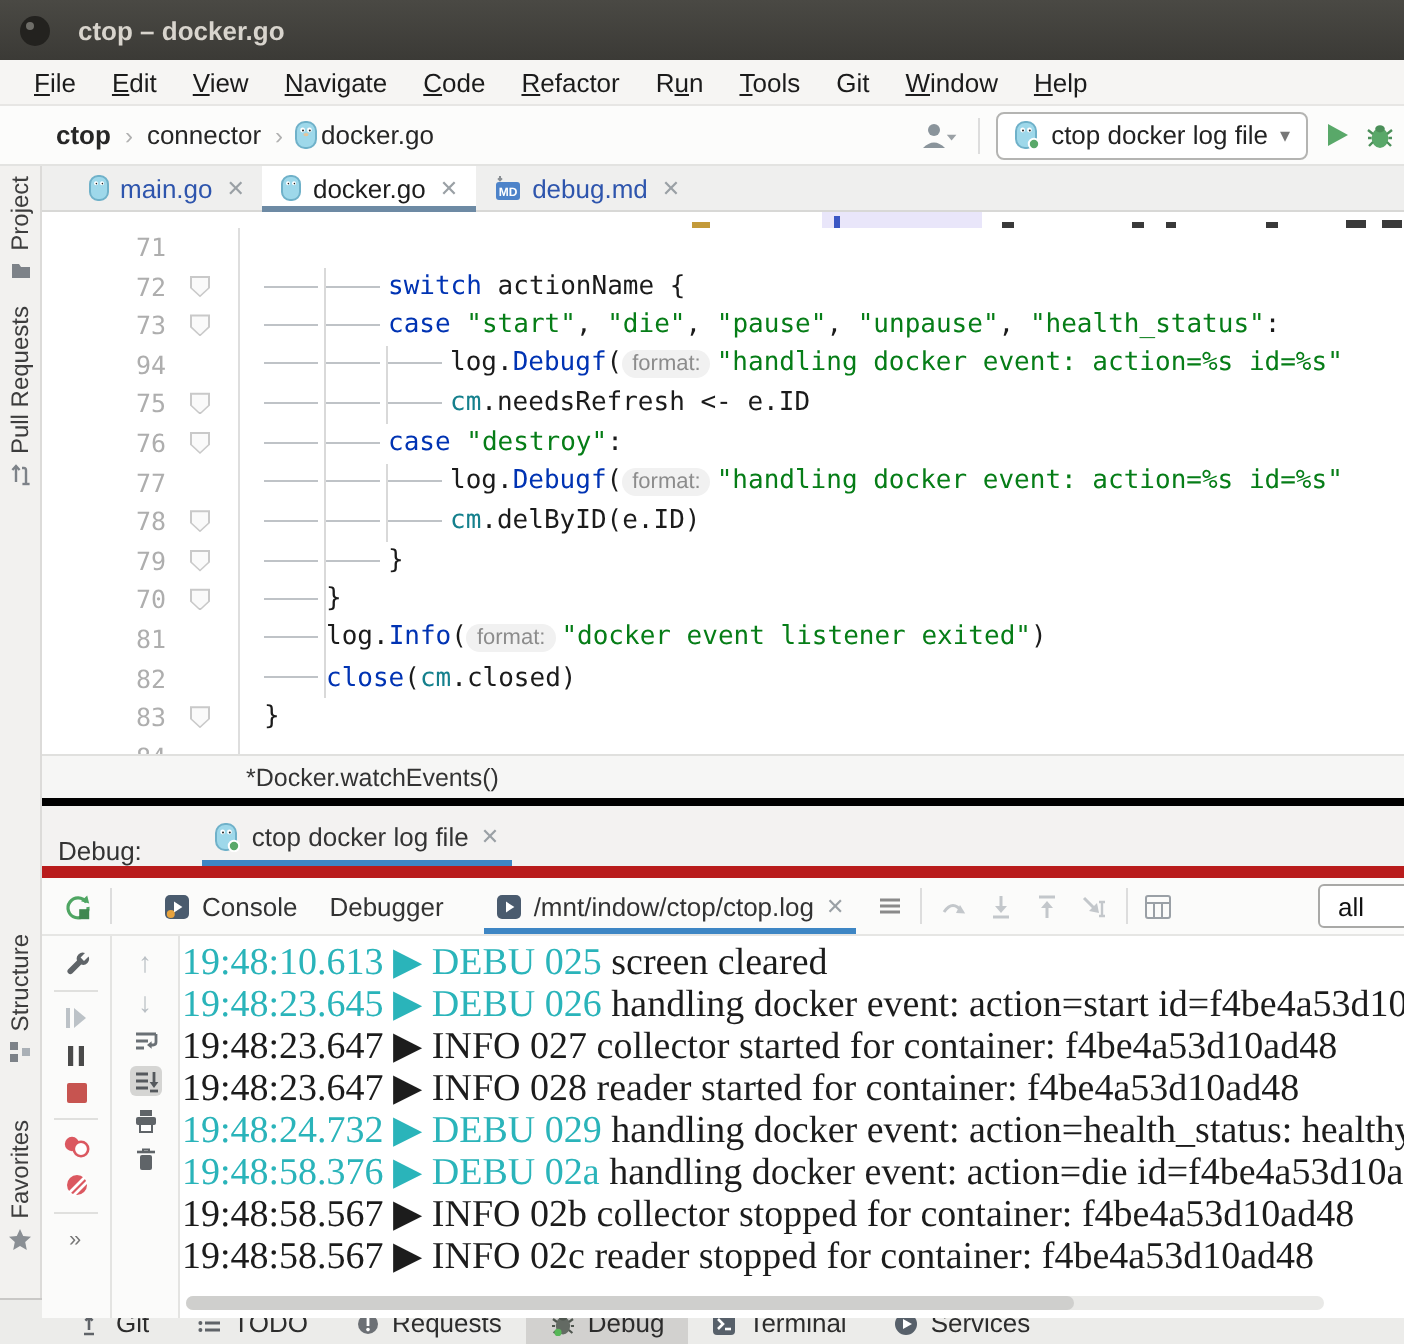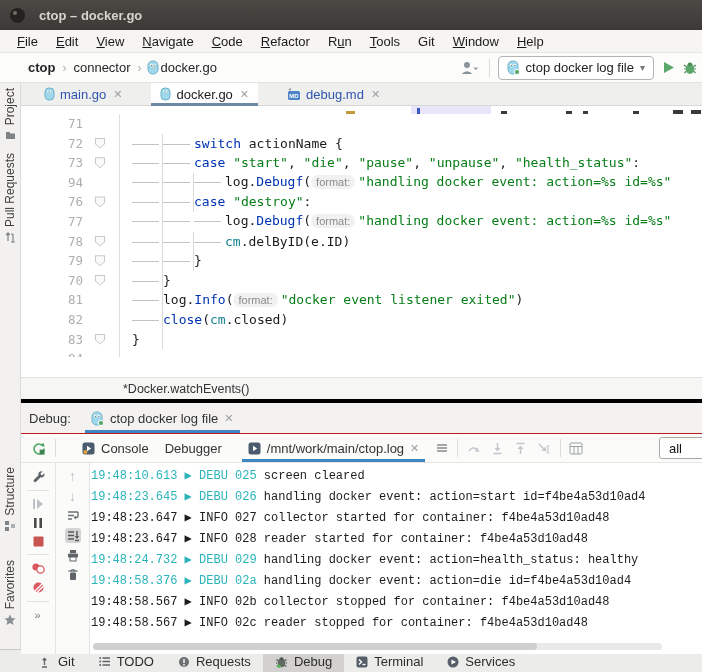--- a/index.html
+++ b/index.html
@@ -27,21 +27,21 @@
   .combo .arr{color:#777;font-size:10px;}
   .vsep{width:1px;height:18px;background:#ddd;}
   
   .main{position:relative;height:566px;display:flex;}
   .stripe{width:20px;background:#f2f1ef;border-right:1px solid #dcdbd9;position:relative;flex:0 0 20px;}
   .sb{position:absolute;left:0;width:20px;display:flex;flex-direction:column;align-items:center;gap:5px;}
   .vlabel{writing-mode:vertical-lr;transform:rotate(180deg);font-size:12px;color:#3d3d3d;}
   .content{position:relative;width:681px;}
   
   .tabbar{height:22px;background:#eceleb;background:#efefee;display:flex;align-items:stretch;
-          border-bottom:1px solid #d8d8d6;font-size:13px;gap:20px;}
+          border-bottom:1px solid #d8d8d6;font-size:13px;}
   .etab{display:flex;align-items:center;gap:5px;padding:0 9px;position:relative;color:#2e55ad;}
   .etab.active{background:#fff;color:#1c1c1c;}
   .etab.active::after{content:'';position:absolute;left:0;right:0;bottom:-1px;height:3px;background:#6d8aa4;}
   .etab .x{color:#9aa0a5;font-size:11px;margin-left:2px;}
   
   .editor{position:relative;height:271px;background:#fff;overflow:hidden;
           font-family:"DejaVu Sans Mono",monospace;font-size:13px;}
   .partial{position:relative;height:8px;}
   .pm{position:absolute;bottom:0;background:#3a3a3a;}
   .cl{display:flex;height:19.6px;line-height:19.6px;align-items:center;}
@@ -55,22 +55,22 @@
   .code{padding-left:12px;white-space:pre;color:#1b1b1b;}
   .tab{display:inline-block;width:27px;height:1px;background:#bfc3c7;vertical-align:middle;margin-right:4px;}
   .tk-kw{color:#0033b3;}.tk-str{color:#067d17;}.tk-var{color:#15808d;}.tk-fn{color:#0033b3;}
   .tk-hint{background:#f1f1f1;color:#8c8c8c;border-radius:8px;padding:1px 5px;font-size:11px;
            font-family:"Liberation Sans",sans-serif;margin-right:3px;}
   .guide{position:absolute;width:1px;background:#d9d9d9;}
   
   .contextbar{height:21px;background:#f6f6f5;border-top:1px solid #e0e0de;border-bottom:4px solid #000000;
               font-size:12.5px;color:#333;display:flex;align-items:center;padding-left:102px;}
   
-  .dbg-header{height:30px;background:#f3f2f1;border-bottom:1px solid #b91c1c;display:flex;align-items:center;
-              font-size:13px;color:#333;position:relative;}
+  .dbg-header{height:30px;background:#f3f2f1;border-bottom:6px solid #b91c1c;display:flex;align-items:flex-end;
+              font-size:13px;color:#333;position:relative;gap:16px;}
   .dbg-header .lbl{margin-left:8px;}
   .dtab{display:flex;align-items:center;gap:6px;margin-left:14px;height:100%;position:relative;padding:0 6px;}
   .dtab::after{content:'';position:absolute;left:0;right:0;bottom:0;height:3px;background:#3e86c4;}
   .x{color:#9aa0a5;font-size:11px;}
   
   .dbg-toolbar{height:28px;background:#fbfbfa;border-bottom:1px solid #e6e6e4;display:flex;align-items:center;
                font-size:13px;color:#333;position:relative;}
   .ttab{display:flex;align-items:center;gap:6px;height:100%;padding:0 8px;position:relative;}
   .ttab.active::after{content:'';position:absolute;left:2px;right:2px;bottom:0;height:3px;background:#3e86c4;}
   .ico{display:inline-flex;align-items:center;justify-content:center;}
@@ -78,22 +78,22 @@
              background:#fff;font-size:13px;color:#111;display:flex;align-items:center;padding-left:9px;}
   
   .dbg-body{position:relative;height:191px;background:#fff;overflow:hidden;}
   .col1{position:absolute;left:0;top:0;bottom:0;width:34px;background:#fbfbfa;border-right:1px solid #e4e4e2;
         display:flex;flex-direction:column;align-items:center;padding-top:6px;gap:7px;}
   .col2{position:absolute;left:35px;top:0;bottom:0;width:33px;background:#fbfbfa;border-right:1px solid #e4e4e2;
         display:flex;flex-direction:column;align-items:center;padding-top:6px;gap:6px;}
   .csep{width:22px;height:1px;background:#e0e0de;}
   .garr{color:#b9bfc4;font-size:14px;line-height:14px;}
   .selbox{background:#d5d5d3;border-radius:3px;padding:1px;}
-  .log{position:absolute;left:70px;top:3px;right:0;bottom:14px;font-family:Liberation Mono, monospace;
-       font-size:12px;white-space:pre;overflow:hidden;}
+  .log{position:absolute;left:70px;top:3px;right:0;bottom:14px;font-family:Liberation Serif, serif;
+       font-size:19px;white-space:pre;overflow:hidden;}
   .log-row{height:21px;line-height:21px;color:#1c1c1c;}
   .cy{color:#2ab4ba;}
   .hscroll{position:absolute;left:72px;right:40px;bottom:4px;height:7px;background:#e9e9e7;border-radius:4px;}
   .hscroll .thumb{position:absolute;left:0;top:0;bottom:0;width:78%;background:#cfcfcd;border-radius:4px;}
   
   .statusbar{height:23px;background:#ececea;border-top:1px solid #c9c8c6;display:flex;align-items:center;
              font-size:13px;color:#2c2c2c;padding-left:28px;gap:0;}
   .sitem{display:flex;align-items:center;gap:6px;height:100%;padding:0 12px;}
   .sitem.active{background:#d2d1cf;}
   svg{display:block;}
@@ -290,20 +290,27 @@
                 <span class="fold"></span>
               </span>
               <span class="code"><span class="tab"></span><span class="tab"></span><span class="tk-kw">case</span><span class="tk-pl"> </span><span class="tk-str">"start"</span><span class="tk-pl">, </span><span class="tk-str">"die"</span><span class="tk-pl">, </span><span class="tk-str">"pause"</span><span class="tk-pl">, </span><span class="tk-str">"unpause"</span><span class="tk-pl">, </span><span class="tk-str">"health_status"</span><span class="tk-pl">:</span></span>
             </div>
             <div class="cl">
               <span class="ln">94</span>
               <span class="fc"></span>
               <span class="code"><span class="tab"></span><span class="tab"></span><span class="tab"></span><span class="tk-pl">log.</span><span class="tk-fn">Debugf</span><span class="tk-pl">(</span><span class="tk-hint">format:</span><span class="tk-str">"handling docker event: action=%s id=%s"</span></span>
             </div>
             <div class="cl">
+              <span class="ln">75</span>
+              <span class="fc">
+                <span class="fold"></span>
+              </span>
+              <span class="code"><span class="tab"></span><span class="tab"></span><span class="tab"></span><span class="tk-var">cm</span><span class="tk-pl">.needsRefresh &lt;- e.ID</span></span>
+            </div>
+            <div class="cl">
               <span class="ln">76</span>
               <span class="fc">
                 <span class="fold"></span>
               </span>
               <span class="code"><span class="tab"></span><span class="tab"></span><span class="tk-kw">case</span><span class="tk-pl"> </span><span class="tk-str">"destroy"</span><span class="tk-pl">:</span></span>
             </div>
             <div class="cl">
               <span class="ln">77</span>
               <span class="fc"></span>
               <span class="code"><span class="tab"></span><span class="tab"></span><span class="tab"></span><span class="tk-pl">log.</span><span class="tk-fn">Debugf</span><span class="tk-pl">(</span><span class="tk-hint">format:</span><span class="tk-str">"handling docker event: action=%s id=%s"</span></span>
@@ -401,21 +408,21 @@
         <div class="ttab">
           <span>Debugger</span>
         </div>
         <div class="ttab active" style="margin-left:10px;">
           <span class="ico">
             <svg width="13" height="13">
                 <rect x="0.5" y="0.5" width="12" height="12" rx="2.5" fill="#4a5b6e"></rect>
                 <polygon points="5,3.8 9.2,6.5 5,9.2" fill="#fff"></polygon>
               </svg>
           </span>
-          <span>/mnt/work/main/ctop.log</span>
+          <span>/mnt/indow/ctop/ctop.log</span>
           <span class="x">✕</span>
         </div>
         <span class="ico" style="margin-left:8px;">
           <svg width="14" height="12">
               <path d="M2 3 H12 M2 6 H12 M2 9 H12" stroke="#8a8a8a" stroke-width="1.6"></path>
             </svg>
         </span>
         <span class="vsep" style="margin:0 8px;"></span>
         <span class="ico">
           <svg width="15" height="13">

